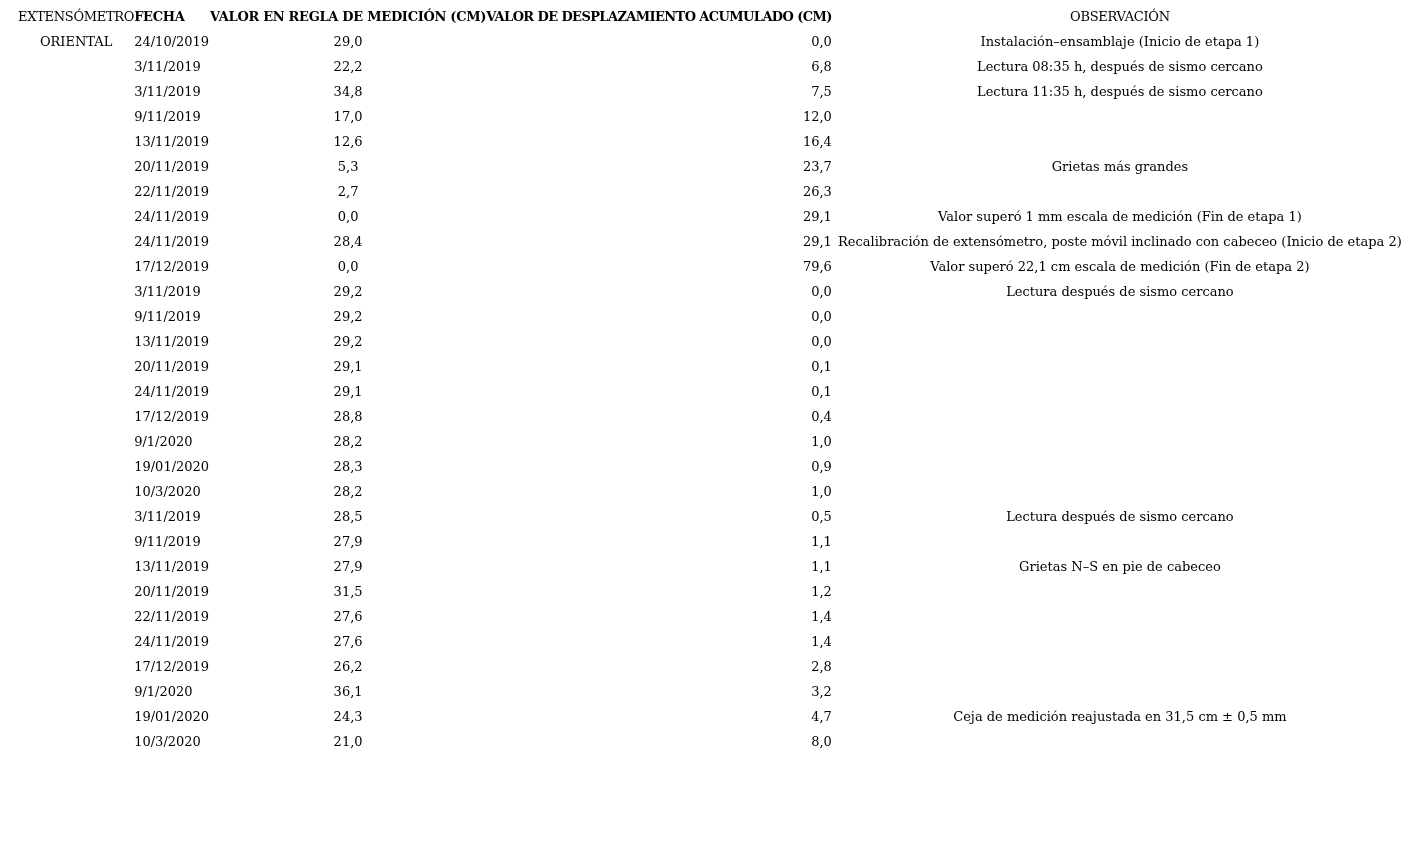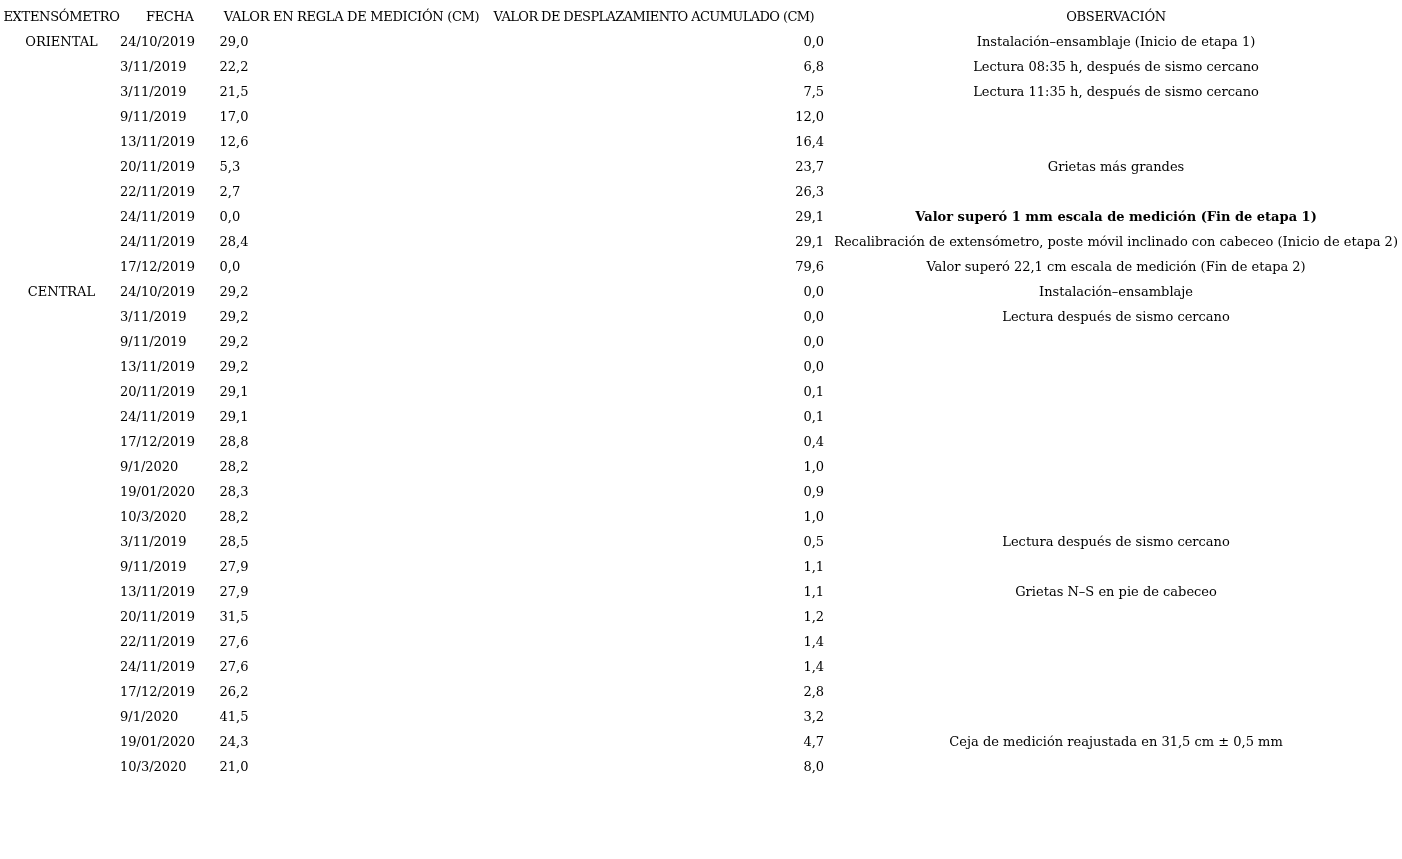--- a/index.html
+++ b/index.html
@@ -8,42 +8,42 @@
       width: 1402px; height: 859px;
       overflow: hidden;
     }
     body {
       font-family: "DejaVu Serif", "Liberation Serif", serif;
       font-size: 13px;
       color: #000000;
     }
     table {
       position: absolute;
-      left: 3px; top: 4px;
+      left: 18px; top: 4px;
       border-collapse: collapse;
       table-layout: fixed;
     }
     td, th {
       height: 25px;
       padding: 0;
       white-space: nowrap;
       font-weight: normal;
       vertical-align: middle;
       overflow: visible;
     }
     .c-ext { width: 117px; text-align: center; }
     .c-date { width: 100px; text-align: left; }
-    .c-val { width: 264px; text-align: left; }
+    .c-val { width: 264px; text-align: center; }
     .c-disp { width: 341px; text-align: right; }
     .c-obs { width: 572px; text-align: center; padding-left: 6px; }
-    th.c-date, th.c-val, th.c-disp { text-align: center; }
+    th.c-date, th.c-val, th.c-disp { text-align: left; font-weight: bold; }
     th.c-obs { text-align: center; margin-top: 23px; }
     th { font-size: 13px; letter-spacing: -0.3px; }
     th.c-disp { letter-spacing: -0.6px; }
-    td.centered { text-align: center; font-weight: bold; }
+    td.centered { text-align: center; }
   </style>
 </head>
 <body>
 
 <table>
   <thead>
     <tr>
       <th class="c-ext">EXTENSÓMETRO</th>
       <th class="c-date">FECHA</th>
       <th class="c-val">VALOR EN REGLA DE MEDICIÓN (CM)</th>
@@ -62,21 +62,21 @@
       <tr>
         <td class="c-ext"></td>
         <td class="c-date">3/11/2019</td>
         <td class="c-val">22,2</td>
         <td class="c-disp">6,8</td>
         <td class="c-obs">Lectura 08:35 h, después de sismo cercano</td>
       </tr>
       <tr>
         <td class="c-ext"></td>
         <td class="c-date">3/11/2019</td>
-        <td class="c-val">21,5</td>
+        <td class="c-val">34,8</td>
         <td class="c-disp">7,5</td>
         <td class="c-obs">Lectura 11:35 h, después de sismo cercano</td>
       </tr>
       <tr>
         <td class="c-ext"></td>
         <td class="c-date">9/11/2019</td>
         <td class="c-val">17,0</td>
         <td class="c-disp">12,0</td>
         <td class="c-obs"></td>
       </tr>
@@ -116,27 +116,20 @@
         <td class="c-obs">Recalibración de extensómetro, poste móvil inclinado con cabeceo (Inicio de etapa 2)</td>
       </tr>
       <tr>
         <td class="c-ext"></td>
         <td class="c-date">17/12/2019</td>
         <td class="c-val">0,0</td>
         <td class="c-disp">79,6</td>
         <td class="c-obs">Valor superó 22,1 cm escala de medición (Fin de etapa 2)</td>
       </tr>
       <tr>
-        <td class="c-ext">CENTRAL</td>
-        <td class="c-date">24/10/2019</td>
-        <td class="c-val">29,2</td>
-        <td class="c-disp">0,0</td>
-        <td class="c-obs">Instalación–ensamblaje</td>
-      </tr>
-      <tr>
         <td class="c-ext"></td>
         <td class="c-date">3/11/2019</td>
         <td class="c-val">29,2</td>
         <td class="c-disp">0,0</td>
         <td class="c-obs">Lectura después de sismo cercano</td>
       </tr>
       <tr>
         <td class="c-ext"></td>
         <td class="c-date">9/11/2019</td>
         <td class="c-val">29,2</td>
@@ -237,21 +230,21 @@
       <tr>
         <td class="c-ext"></td>
         <td class="c-date">17/12/2019</td>
         <td class="c-val">26,2</td>
         <td class="c-disp">2,8</td>
         <td class="c-obs"></td>
       </tr>
       <tr>
         <td class="c-ext"></td>
         <td class="c-date">9/1/2020</td>
-        <td class="c-val">41,5</td>
+        <td class="c-val">36,1</td>
         <td class="c-disp">3,2</td>
         <td class="c-obs"></td>
       </tr>
       <tr>
         <td class="c-ext"></td>
         <td class="c-date">19/01/2020</td>
         <td class="c-val">24,3</td>
         <td class="c-disp">4,7</td>
         <td class="c-obs">Ceja de medición reajustada en 31,5 cm ± 0,5 mm</td>
       </tr>

